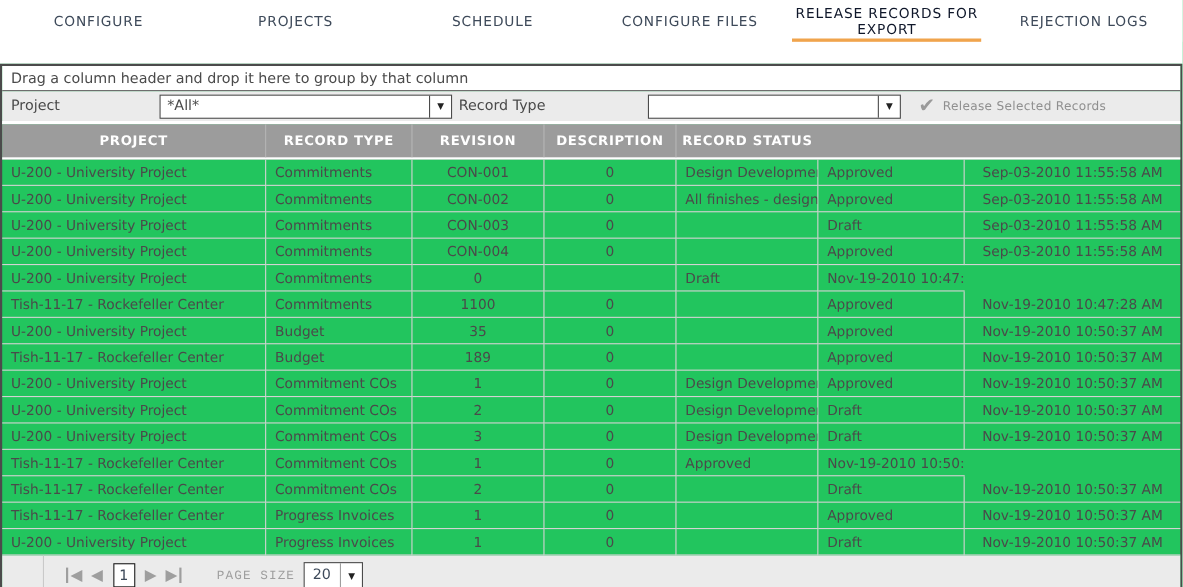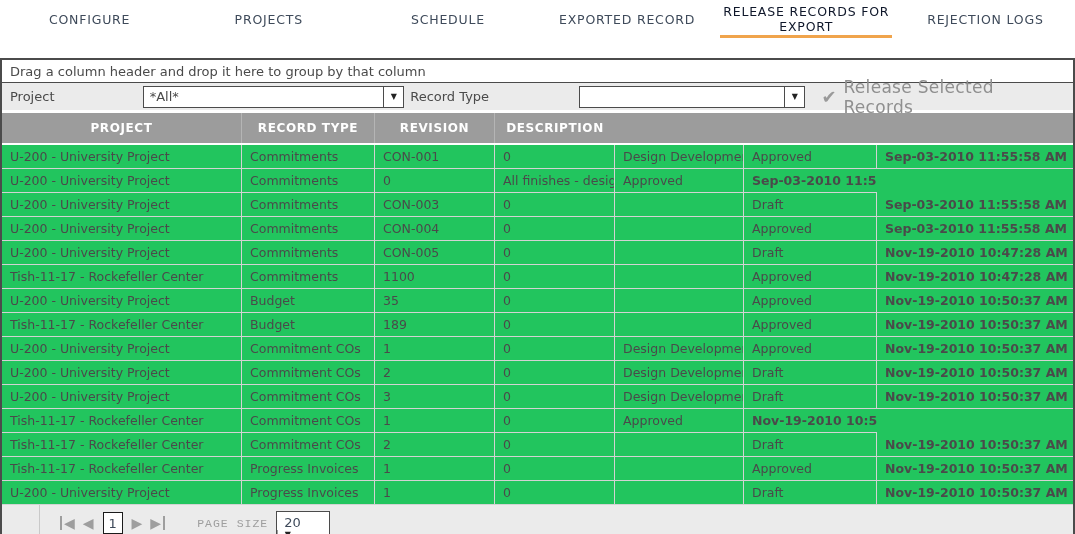--- a/index.html
+++ b/index.html
@@ -27,62 +27,62 @@
   .f-label.project { width:135px; }
   .f-label.rtype { width:178px; padding-left:6px; }
   .combo { display:flex; height:22px; background:#fff; border:1px solid #4b4b4b; }
   .combo.project { width:266px; }
   .combo.rtype { width:230px; }
   .combo-value { flex:1; font-size:13px; color:#4a4a4a; padding:2px 6px; overflow:hidden; white-space:nowrap; }
   .combo-btn { width:20px; display:flex; align-items:center; justify-content:center;
                border-left:1px solid #4b4b4b; font-size:8px; color:#222; cursor:pointer; }
   .release-btn { display:flex; align-items:center; margin-left:16px; cursor:pointer; }
   .check-icon { color:#9a9a9a; font-size:18px; font-weight:bold; margin-right:7px; }
-  .release-label { color:#8f8f8f; font-size:17px; letter-spacing:0.3px; }
+  .release-label { color:#8f8f8f; font-size:11px; letter-spacing:0.3px; }
 
   
   .thead, .tr { display:grid; grid-template-columns:240px 133px 120px 120px 129px 133px 1fr; }
   .thead { background:#9c9c9c; height:32px; border-bottom:2px solid #ffffff; }
   .th { color:#ffffff; font-size:12px; font-weight:bold; letter-spacing:0.6px;
         display:flex; align-items:center; justify-content:center;
         border-right:1px solid #b5b5b5; cursor:pointer; }
   .th:last-child { border-right:none; }
 
   .tr { height:24px; }
   .td { font-size:12.5px; color:#4a4a4a; line-height:23px; height:24px;
         border-right:1px solid #d3d3d3; border-bottom:1px solid #d3d3d3;
         padding:0 8px; white-space:nowrap; overflow:hidden; }
-  .td:last-child { border-right:none;font-weight:bold; }
-  .c-num, .c-rev, .c-sent { text-align:left; }
+  .td:last-child { border-right:none; }
+  .c-num, .c-rev, .c-sent { text-align:center; }
 
   
   .pager { background:#ebebeb; height:36px; display:flex; align-items:center; }
   .pager-leftbox { width:38px; height:100%; border-right:1px solid #c9c9c9; }
   .pager-controls { display:flex; align-items:center; margin-left:16px; }
   .pg-icon { color:#9e9e9e; font-size:14px; margin:0 4px; cursor:pointer; line-height:1; }
   .pg-first { border-left:2px solid #9e9e9e; padding-left:2px; }
   .pg-last { border-right:2px solid #9e9e9e; padding-right:2px; }
   .pg-current { width:20px; height:22px; background:#fff; border:1px solid #1a1a1a;
                 color:#3e4a5a; font-size:13px; display:flex; align-items:center;
                 justify-content:center; margin:0 5px; }
   .pagesize-label { margin-left:28px; color:#9e9e9e; font-size:11.5px; letter-spacing:1px;font-family:Liberation Mono, monospace; }
   .pagesize-combo { display:flex; margin-left:8px; width:54px; height:24px;
-                    background:#fff; border:1px solid #4b4b4b;flex-direction:column; }
+                    background:#fff; border:1px solid #4b4b4b; }
   .pagesize-value { flex:1; font-size:13px; color:#3e4a5a; padding:3px 0 0 7px; }
   .pagesize-btn { width:20px; display:flex; align-items:center; justify-content:center;
                   border-left:1px solid #9e9e9e; font-size:8px; color:#222; cursor:pointer; }
 </style>
 </head>
 <body>
 
 <div class="tabbar">
   <div class="tab">CONFIGURE</div>
   <div class="tab">PROJECTS</div>
   <div class="tab">SCHEDULE</div>
-  <div class="tab">EXPORTED RECORD</div>
+  <div class="tab">CONFIGURE FILES</div>
   <div class="tab active">RELEASE RECORDS FOR EXPORT</div>
   <div class="tab">REJECTION LOGS</div>
 </div>
 
 <div class="grid">
 
   <div class="groupbar">Drag a column header and drop it here to group by that column</div>
 
   <div class="filter-row">
     <span class="f-label project">Project</span>
@@ -99,36 +99,38 @@
       <span class="check-icon">✔</span>
       <span class="release-label">Release Selected Records</span>
     </div>
   </div>
 
   <div class="thead">
     <div class="th">PROJECT</div>
     <div class="th">RECORD TYPE</div>
     <div class="th">REVISION</div>
     <div class="th">DESCRIPTION</div>
+    <div class="th">RECORD STATUS</div>
   </div>
 
   <div id="table-body">
     <div class="tr">
       <div class="td c-project">U-200 - University Project</div>
       <div class="td c-type">Commitments</div>
       <div class="td c-num">CON-001</div>
       <div class="td c-rev">0</div>
       <div class="td c-desc">Design Development</div>
       <div class="td c-status">Approved</div>
       <div class="td c-sent">Sep-03-2010 11:55:58 AM</div>
     </div>
 
     <div class="tr">
       <div class="td c-project">U-200 - University Project</div>
       <div class="td c-type">Commitments</div>
+      <div class="td c-num">CON-002</div>
       <div class="td c-rev">0</div>
       <div class="td c-desc">All finishes - design a</div>
       <div class="td c-status">Approved</div>
       <div class="td c-sent">Sep-03-2010 11:55:58 AM</div>
     </div>
 
     <div class="tr">
       <div class="td c-project">U-200 - University Project</div>
       <div class="td c-type">Commitments</div>
       <div class="td c-num">CON-003</div>
@@ -144,21 +146,20 @@
       <div class="td c-num">CON-004</div>
       <div class="td c-rev">0</div>
       <div class="td c-desc"></div>
       <div class="td c-status">Approved</div>
       <div class="td c-sent">Sep-03-2010 11:55:58 AM</div>
     </div>
 
     <div class="tr">
       <div class="td c-project">U-200 - University Project</div>
       <div class="td c-type">Commitments</div>
-      <div class="td c-num">CON-005</div>
       <div class="td c-rev">0</div>
       <div class="td c-desc"></div>
       <div class="td c-status">Draft</div>
       <div class="td c-sent">Nov-19-2010 10:47:28 AM</div>
     </div>
 
     <div class="tr">
       <div class="td c-project">Tish-11-17 - Rockefeller Center</div>
       <div class="td c-type">Commitments</div>
       <div class="td c-num">1100</div>

